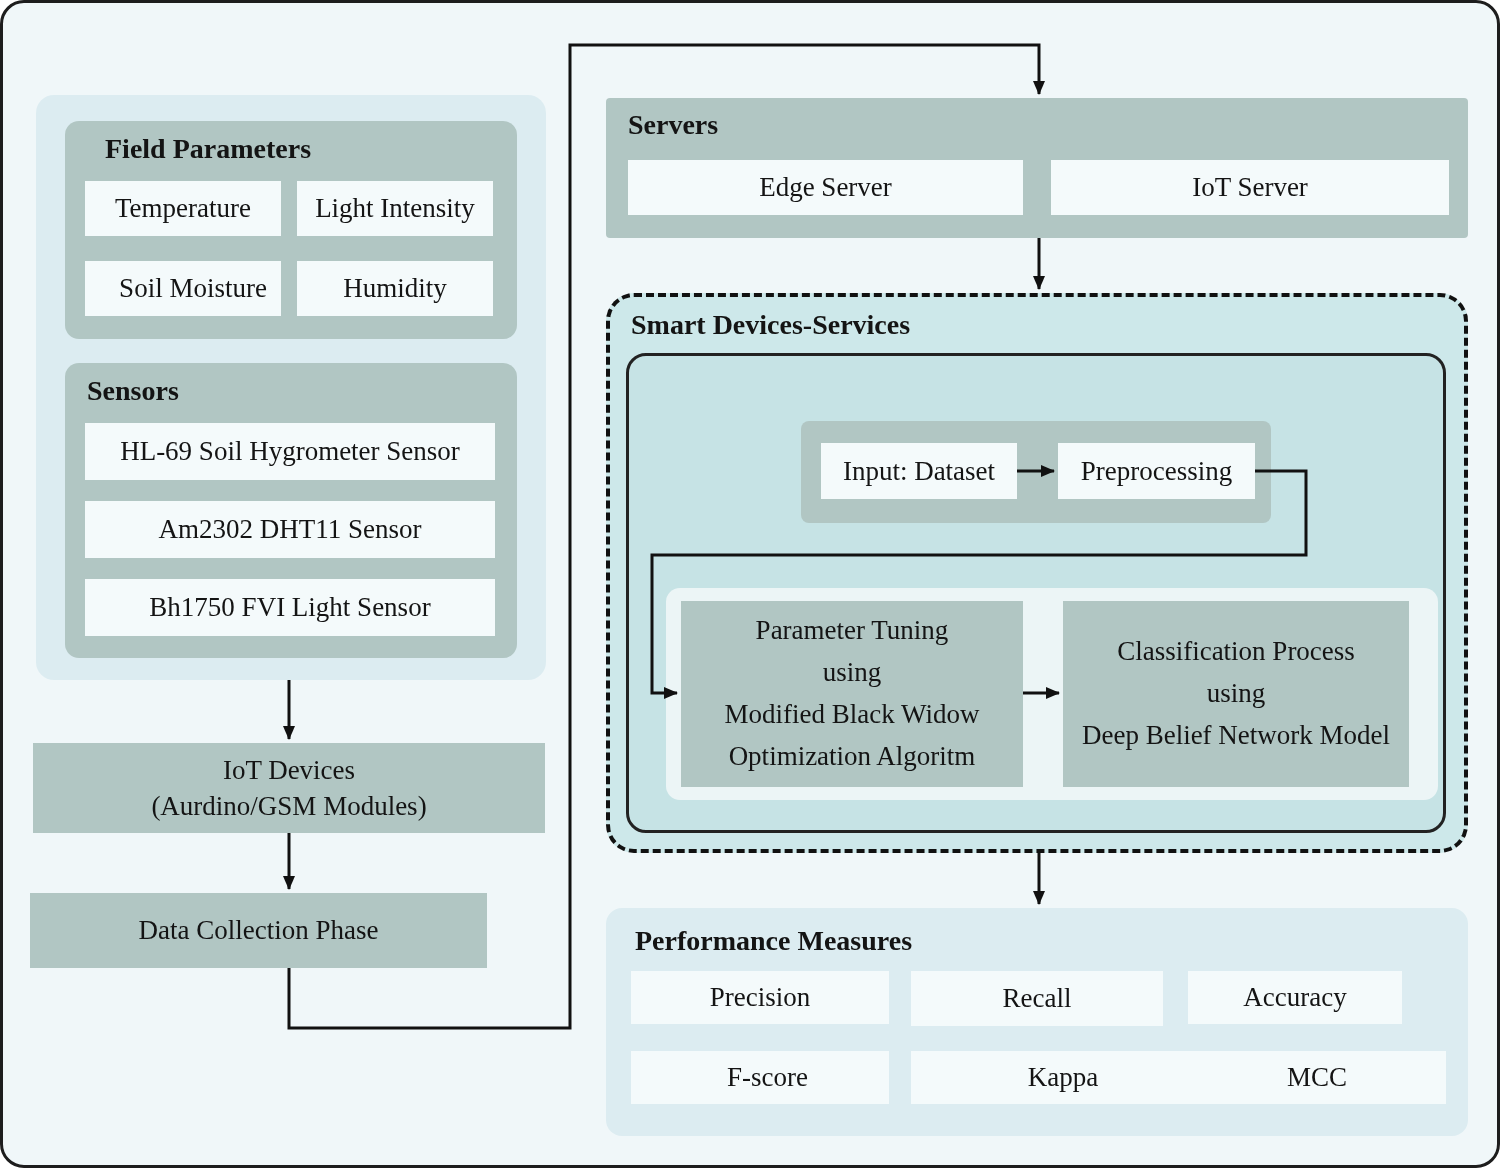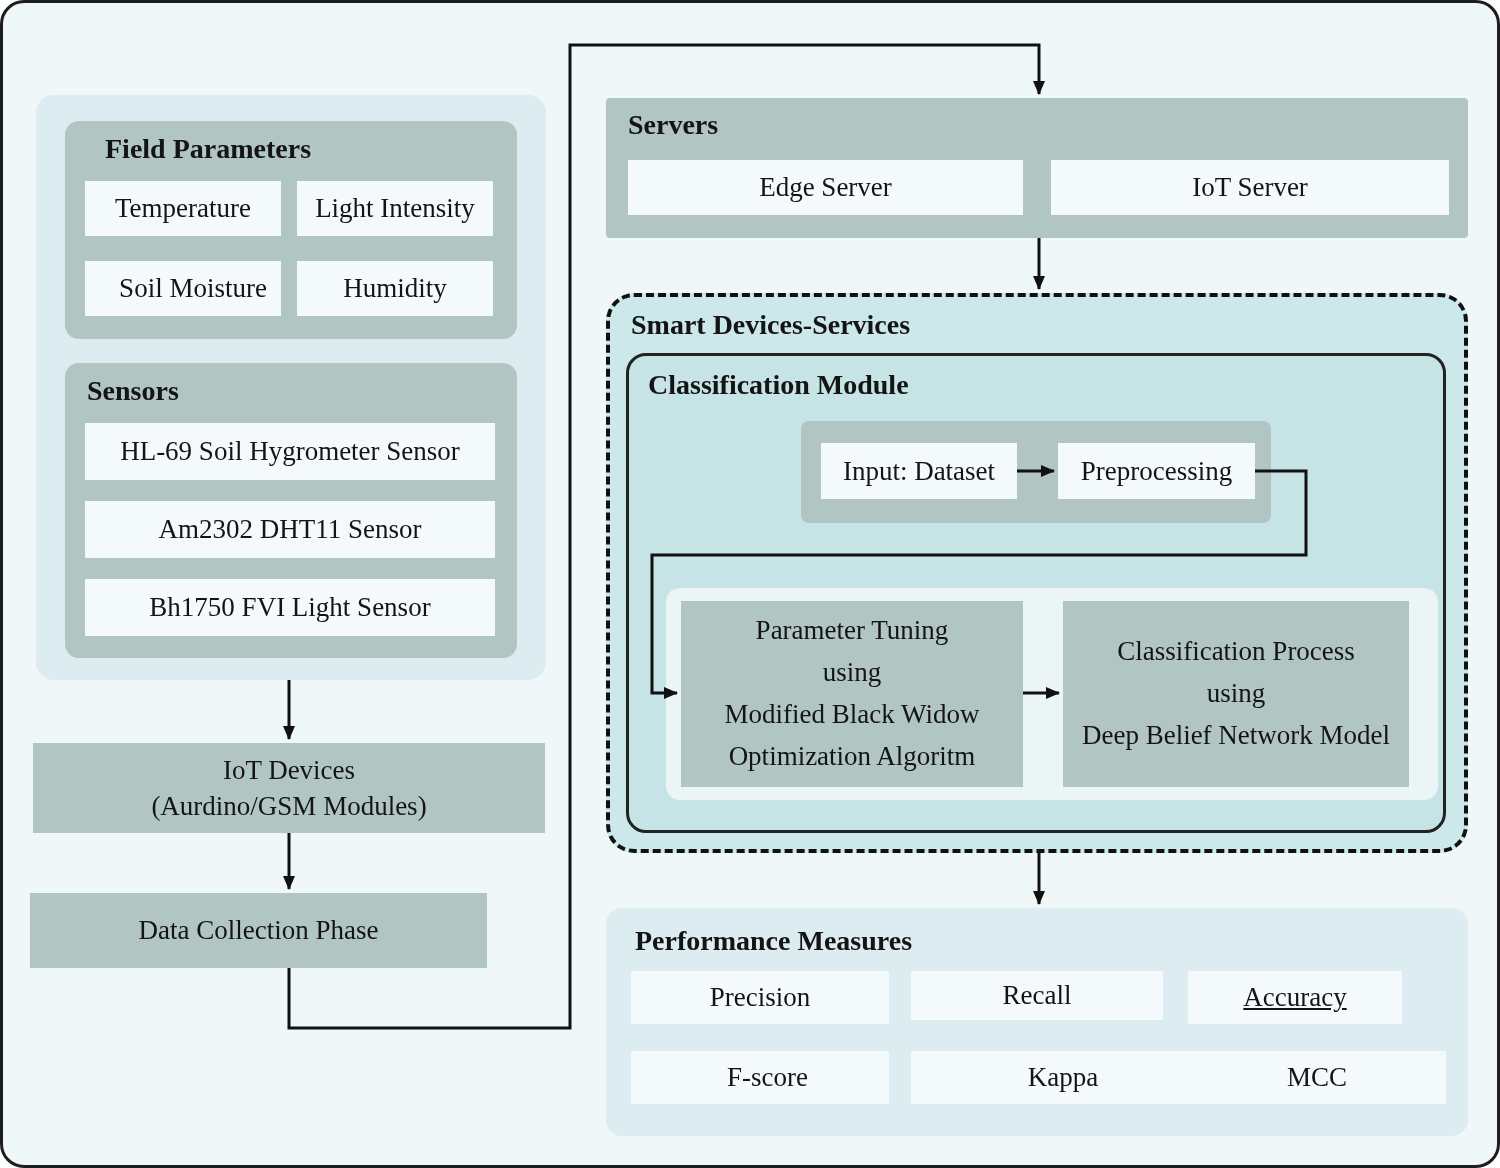--- a/index.html
+++ b/index.html
@@ -73,40 +73,39 @@
 
   <div class="abs box-gray" style="left:603px;top:95px;width:862px;height:140px;border-radius:4px;"></div>
   <div class="abs title" style="left:625px;top:106px;">Servers</div>
   <div class="abs box-white" style="left:625px;top:157px;width:395px;height:55px;">Edge Server</div>
   <div class="abs box-white" style="left:1048px;top:157px;width:398px;height:55px;">IoT Server</div>
 
   <div class="abs teal-outer" style="left:603px;top:290px;width:862px;height:560px;"></div>
   <div class="abs title" style="left:628px;top:306px;">Smart Devices-Services</div>
 
   <div class="abs teal-inner" style="left:623px;top:350px;width:820px;height:480px;"></div>
-  <div class="abs title" style="left:645px;top:366px;">Classification Module</div>
 
   <div class="abs box-gray" style="left:798px;top:418px;width:470px;height:102px;border-radius:8px;"></div>
   <div class="abs box-white" style="left:818px;top:440px;width:196px;height:56px;">Input: Dataset</div>
   <div class="abs box-white" style="left:1055px;top:440px;width:197px;height:56px;">Preprocessing</div>
 
   <div class="abs white-container" style="left:663px;top:585px;width:772px;height:212px;"></div>
   <div class="abs box-gray center-flex pre pt-text" style="left:678px;top:598px;width:342px;height:186px;">Parameter Tuning
 using
 Modified Black Widow
 Optimization Algoritm</div>
   <div class="abs box-gray center-flex pre pt-text" style="left:1060px;top:598px;width:346px;height:186px;">Classification Process
 using
 Deep Belief Network Model</div>
 
   <div class="abs panel-blue" style="left:603px;top:905px;width:862px;height:228px;border-radius:16px;"></div>
   <div class="abs title" style="left:632px;top:922px;">Performance Measures</div>
   <div class="abs box-white" style="left:628px;top:968px;width:258px;height:53px;">Precision</div>
-  <div class="abs box-white" style="left:908px;top:968px;width:252px;height:49px;">Recall</div>
-  <div class="abs box-white" style="left:1185px;top:968px;width:214px;height:53px;text-decoration:underline;">Accuracy</div>
+  <div class="abs box-white" style="left:908px;top:968px;width:252px;height:55px;">Recall</div>
+  <div class="abs box-white" style="left:1185px;top:968px;width:214px;height:53px;">Accuracy</div>
   <div class="abs box-white" style="left:628px;top:1048px;width:258px;height:53px;padding-left:15px;">F-score</div>
   <div class="abs box-white" style="left:908px;top:1048px;width:304px;height:53px;">Kappa</div>
   <div class="abs box-white" style="left:1185px;top:1048px;width:258px;height:53px;">MCC</div>
 
   <svg class="connectors" width="1500" height="1168" viewBox="0 0 1500 1168">
     <defs>
       <marker id="arrow" markerUnits="userSpaceOnUse" markerWidth="16" markerHeight="14" refX="13" refY="6" orient="auto">
         <path d="M0,0 L14,6 L0,12 Z" fill="#111111"></path>
       </marker>
     </defs>

